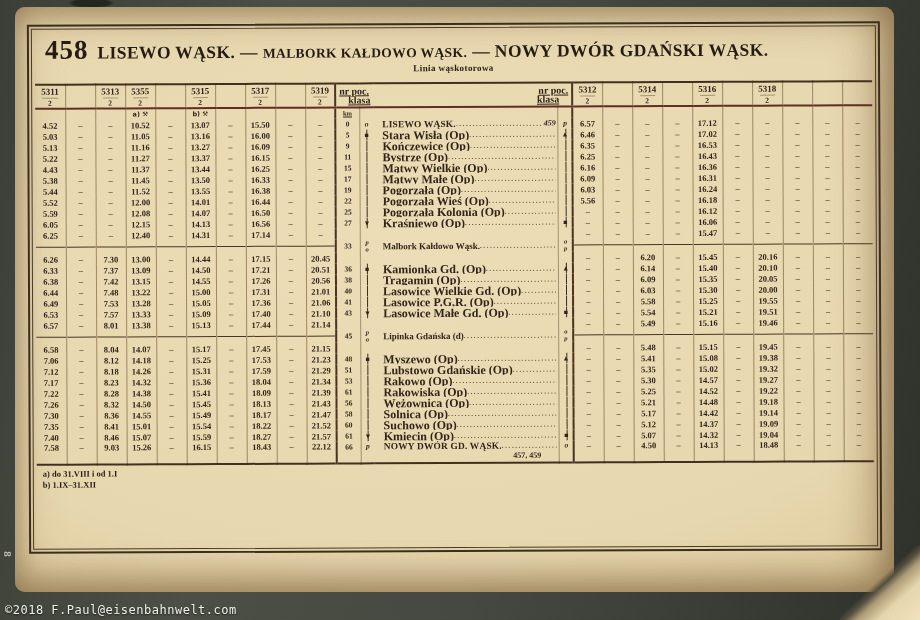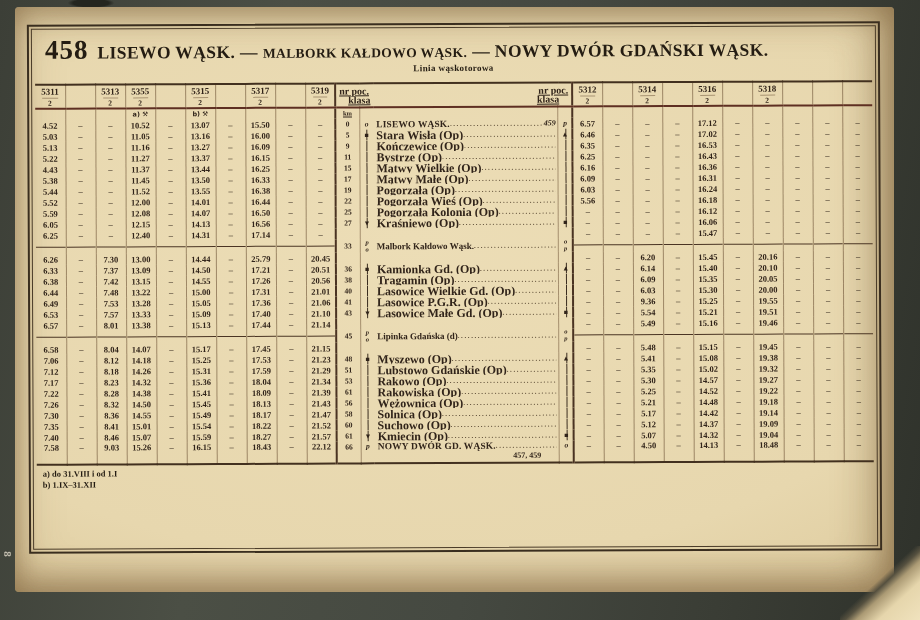--- a/index.html
+++ b/index.html
@@ -1,21 +1,21 @@
 <!DOCTYPE html>
 <html><head>
 <meta charset="utf-8">
 <style>
   html,body{margin:0;padding:0;background:#23251f;}
   .photo{position:relative;width:920px;height:620px;overflow:hidden;
     background:linear-gradient(100deg,#3c3f37 0%,#4b4f45 28%,#454941 55%,#3a3d35 80%,#2f322b 100%);
     font-family:"Liberation Serif",serif;}
   .notch{position:absolute;left:68px;top:-2px;width:46px;height:10px;
     background:radial-gradient(ellipse at center,#24261f 0 55%,rgba(0,0,0,0) 72%);}
-  .page{position:absolute;left:15px;top:7px;right:26px;bottom:28px;border-radius:4px;
+  .page{position:absolute;left:15px;top:7px;right:26px;bottom:28px;border-radius:10px;
     background:radial-gradient(120% 100% at 45% 40%,#ecddb6 0%,#e7d7ae 55%,#dcc99b 80%,#c6ad7a 100%);
     box-shadow:inset 0 0 50px rgba(110,80,40,.25),inset -22px 0 40px rgba(100,70,35,.32),inset 0 -16px 30px rgba(100,70,35,.28),inset 0 10px 22px rgba(110,80,40,.22);}
   .frame{position:absolute;left:13px;right:13px;top:16px;bottom:40px;border:2px solid #3a2e1f;transform:rotate(-0.25deg);}
   .frame::before{content:"";position:absolute;inset:2px;border:1px solid #4a3b28;pointer-events:none;}
   .frame-content{position:absolute;inset:5px 6px;color:#241c12;}
   .titlebar{display:flex;align-items:baseline;padding:5px 6px 0 10px;white-space:nowrap;}
   .tno{font-weight:700;font-size:27px;letter-spacing:1px;margin-right:9px;line-height:26px;}
   .route{font-weight:700;font-size:17.5px;letter-spacing:.4px;}
   .route .mid{font-size:13.5px;margin:0 5px;}
   .subtitle{text-align:center;font-weight:700;font-size:9px;margin:1px 0 9px 0;letter-spacing:.4px;}
@@ -38,21 +38,21 @@
   .cg.r .ind{padding-right:9px;}
   .mini td{height:10px;font-size:7px;line-height:8px;font-style:italic;}
   .mini .note{font-family:"DejaVu Sans",sans-serif;font-style:normal;font-size:6.5px;}
   .mini .kmlab{font-style:normal;font-size:6.5px;text-decoration:underline;}
   .km{font-size:7.5px;}
   .sym{position:relative;font-size:7px;}
   .vl{position:absolute;left:50%;top:0;bottom:0;width:1px;background:#3a2c1e;}
   .g{position:relative;z-index:1;line-height:7px;}
   .glet{font-style:italic;font-size:7.5px;}
   .st{text-align:left;padding:0 2px 0 3px;}
-  .stw{display:flex;align-items:flex-end;}
+  .stw{display:flex;align-items:flex-end;margin-left:6px;}
   .nm{font-size:12px;}
   .major .nm{font-size:9.4px;letter-spacing:.2px;}
   .leader{flex:1;overflow:hidden;font-size:7px;letter-spacing:1.6px;color:#43321f;font-weight:700;}
   .leader::after{content:".......................................................";}
   .ref{font-size:8px;padding-left:1px;font-style:italic;}
   .ref2{text-align:right;font-size:8px;line-height:8px;padding-right:16px;}
   .tall td{height:21px;vertical-align:top;line-height:11px;font-family:Liberation Serif, serif;}
   .gaprow td{height:13px;}
   .hl{height:1px;background:#4a3423;}
   .gsym span{display:block;font-style:italic;font-size:6.5px;line-height:6.5px;}
@@ -662,21 +662,21 @@
                 </td>
               </tr>
               <tr class="drow">
                 <td class="t">6.26</td>
                 <td class="t dash">–</td>
                 <td class="t">7.30</td>
                 <td class="t">13.00</td>
                 <td class="t dash">–</td>
                 <td class="t">14.44</td>
                 <td class="t dash">–</td>
-                <td class="t">25.79</td>
+                <td class="t">17.15</td>
                 <td class="t dash">–</td>
                 <td class="t">20.45</td>
                 <td class="km b2"></td>
                 <td class="sym ls"></td>
                 <td class="st"></td>
                 <td class="sym rs"></td>
                 <td class="t rb dash">–</td>
                 <td class="t dash">–</td>
                 <td class="t">6.20</td>
                 <td class="t dash">–</td>
@@ -807,21 +807,21 @@
                   <div class="stw">
                     <span class="nm">Lasowice P.G.R. (Op)</span>
                     <span class="leader"></span>
                   </div>
                 </td>
                 <td class="sym rs">
                   <span class="vl"></span>
                 </td>
                 <td class="t rb dash">–</td>
                 <td class="t dash">–</td>
-                <td class="t">9.36</td>
+                <td class="t">5.58</td>
                 <td class="t dash">–</td>
                 <td class="t">15.25</td>
                 <td class="t dash">–</td>
                 <td class="t">19.55</td>
                 <td class="t dash">–</td>
                 <td class="t dash">–</td>
                 <td class="t dash">–</td>
               </tr>
               <tr class="drow">
                 <td class="t">6.53</td>
@@ -1291,13 +1291,14 @@
           </table>
         <div class="footnotes">
           <div>a) do 31.VIII i od 1.I</div>
           <div>b) 1.IX–31.XII</div>
         </div>
       </div>
     </div>
   </div>
   <div class="margin-mark">8</div>
   <div class="fold"></div>
+  <div class="watermark">©2018 F.Paul@eisenbahnwelt.com</div>
 </div>
 
 </body></html>

